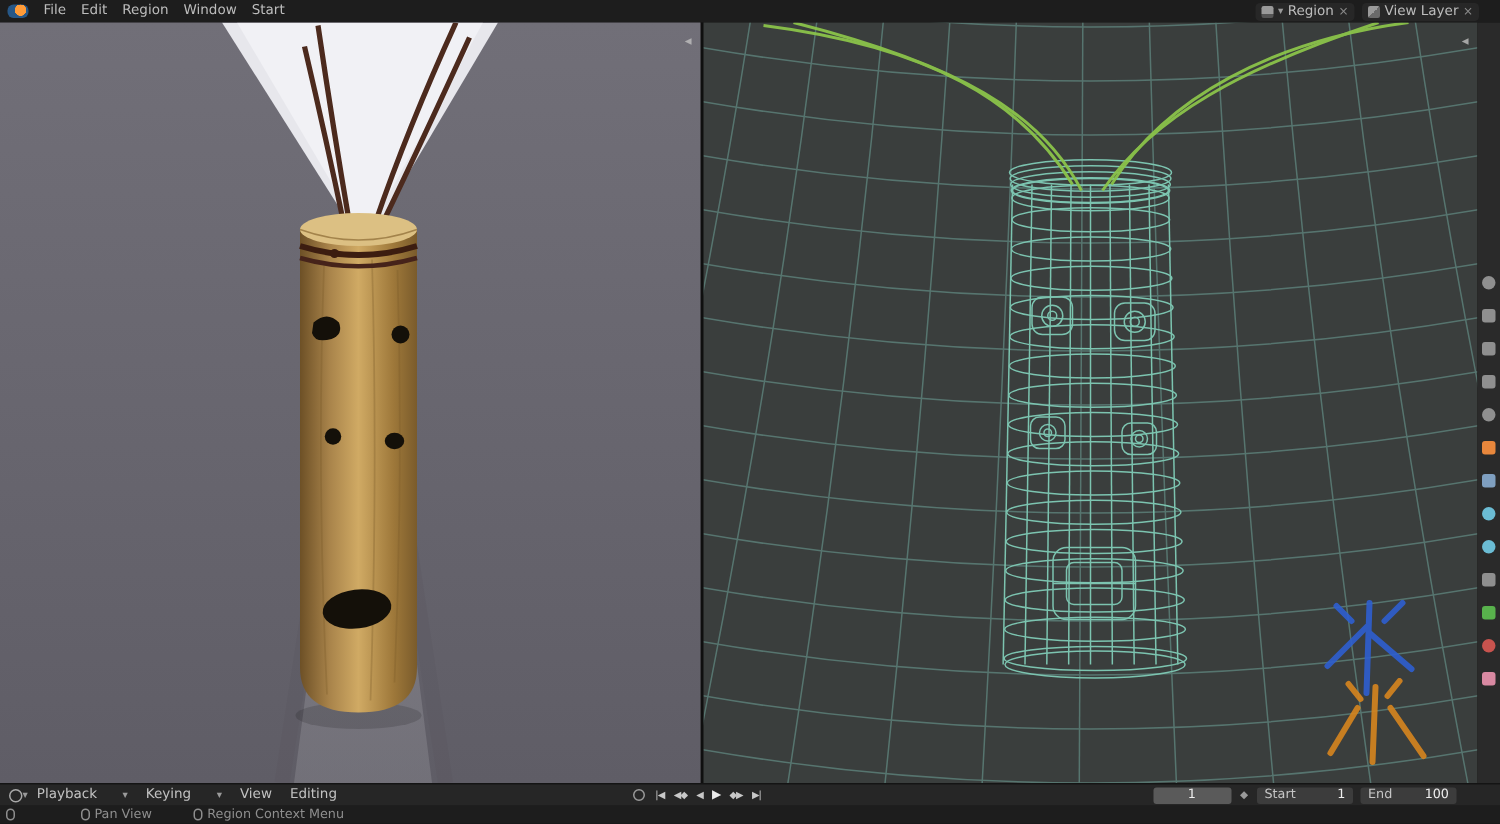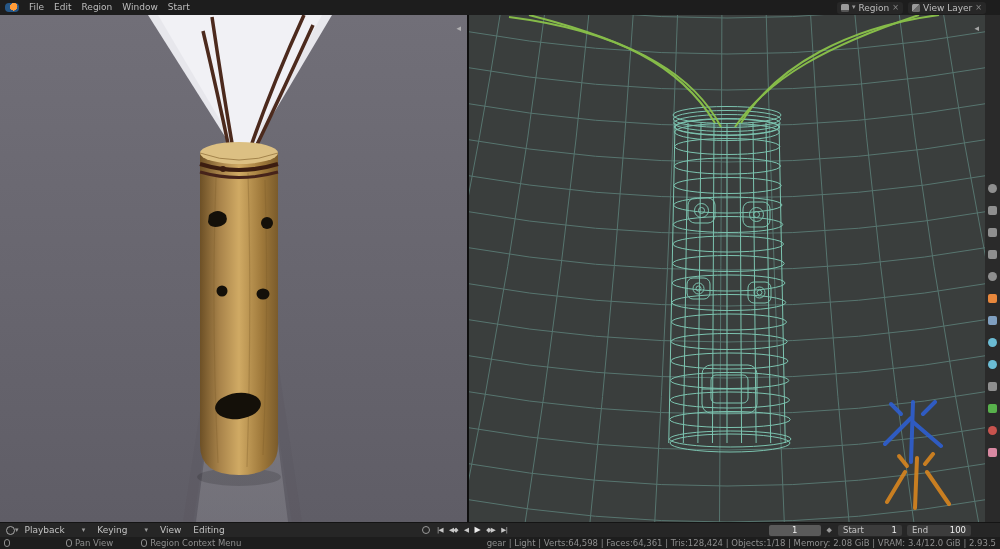--- a/index.html
+++ b/index.html
@@ -47,21 +47,21 @@
   .kd{color:#9a9a9a;font-size:7px;margin-right:6px}
   .se-field{background:#3c3c3c;width:64px;justify-content:space-between;padding:0 5px;color:#c6c6c6;margin-right:5px}
   .se-field .val{color:#efefef}
   .tl-end-pad{width:24px}
 
   
   .statusbar{position:absolute;top:537px;left:0;width:1000px;height:12px;background:#1d1d1d;display:flex;align-items:center;font-size:8.5px;color:#8e8e8e}
   .mouse-icon{width:6px;height:8px;border:1px solid #8e8e8e;border-radius:3px;margin-right:3px;flex:none}
   .hint{display:flex;align-items:center;margin-right:28px;white-space:nowrap}
   .lead-icon{margin-left:4px;margin-right:0}
-  .first-hint{margin-left:56px}
+  .first-hint{margin-left:44px}
   .stats{margin-left:auto;padding-right:4px;white-space:nowrap}
 </style>
 </head>
 <body>
 
 <div class="app">
 
   <div class="topbar">
     <div class="blender-logo"></div>
     <div class="menu-item">File</div>
@@ -327,16 +327,15 @@
   <div class="statusbar">
     <div class="mouse-icon lead-icon"></div>
     <div class="hint first-hint">
       <div class="mouse-icon"></div>
       <span>Pan View</span>
     </div>
     <div class="hint">
       <div class="mouse-icon"></div>
       <span>Region Context Menu</span>
     </div>
-    <div class="stats">gear | Light | Verts:64,598 | Faces:64,361 | Tris:128,424 | Objects:1/18 | Memory: 2.08 GiB | VRAM: 3.4/12.0 GiB | 2.93.5</div>
   </div>
 
 </div>
 
 </body></html>

